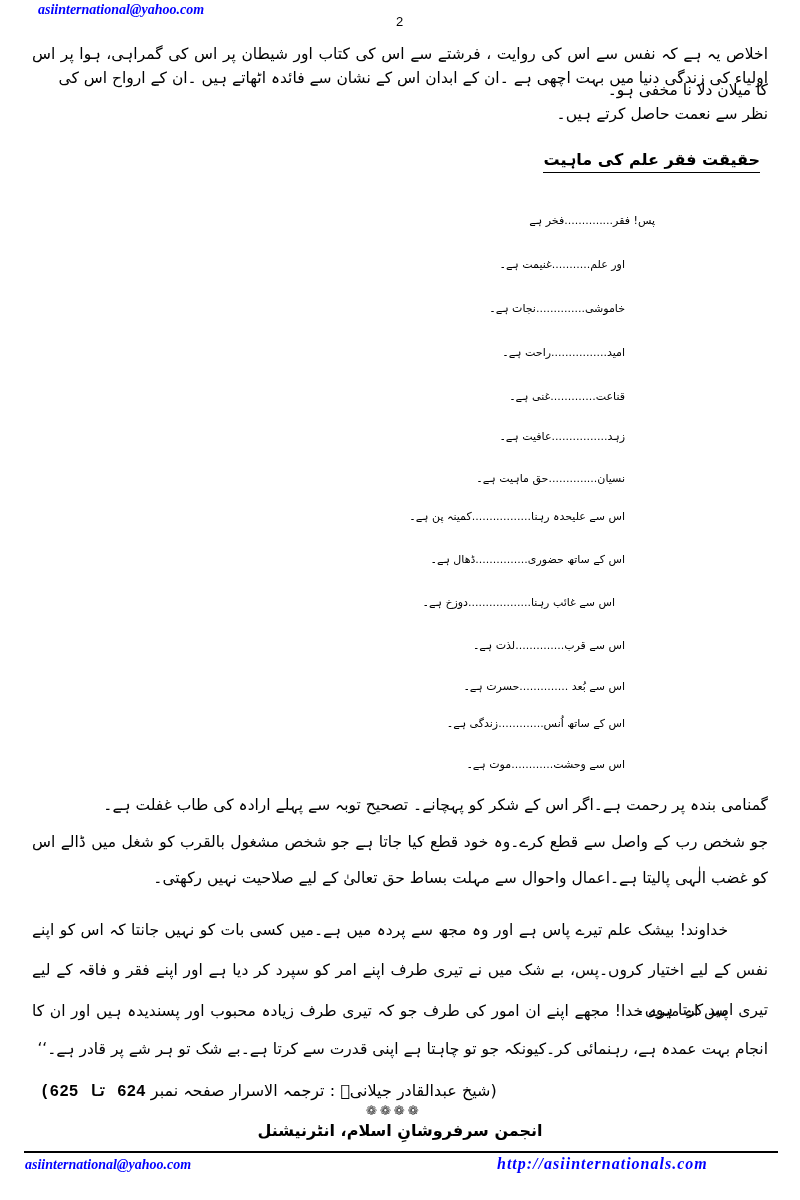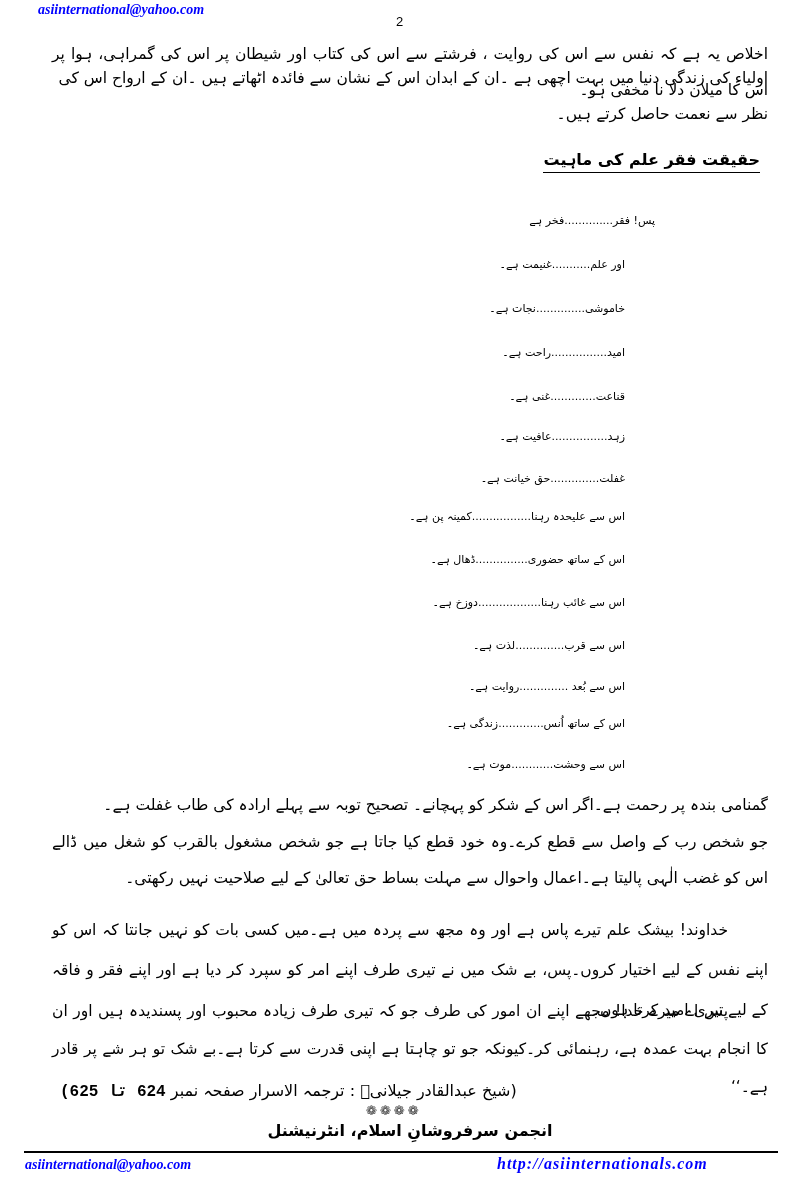--- a/index.html
+++ b/index.html
@@ -2,21 +2,21 @@
 <html><head>
   <meta charset="utf-8">
   <style>
     html, body { margin: 0; padding: 0; background: #ffffff; }
     body { width: 800px; height: 1200px; position: relative; overflow: hidden;
            font-family: "DejaVu Sans", sans-serif; color: #000; }
     .email-top { position: absolute; left: 38px; top: 2px; color: #0000ff;
                  font-family: "Liberation Serif", serif; font-style: italic; font-weight: bold; font-size: 14px; }
     .page-num { position: absolute; left: 396px; top: 14px; font-size: 13px;
                 font-family: "Liberation Sans", sans-serif; }
-    .rtl { direction: rtl; unicode-bidi: embed; margin-left: 20px; }
+    .rtl { direction: rtl; unicode-bidi: embed; }
     .para { position: absolute; right: 32px; left: 32px; font-size: 15.5px; line-height: 36px;
             text-align: justify; font-family: "DejaVu Sans", sans-serif; }
     .heading { position: absolute; right: 40px; top: 150px; font-size: 16px; font-weight: bold;
                border-bottom: 1.5px solid #000; padding-bottom: 3px; }
     .list-item { position: absolute; font-size: 11px; white-space: nowrap; }
     .citation { position: absolute; left: 40px; top: 1081px; font-size: 16px; white-space: nowrap; }
     .citation .num { font-family: "Liberation Mono", monospace; font-weight: bold; }
     .ornament { position: absolute; left: 366px; top: 1103px; font-size: 13px; color: #333;
                 letter-spacing: 3px; }
     .org-name { position: absolute; left: 0; right: 0; top: 1121px; text-align: center;
@@ -38,26 +38,26 @@
 <div class="para rtl" style="top:60px; text-align:right;">اولیاء کی زندگی دنیا میں بہت اچھی ہے ۔ان کے ابدان اس کے نشان سے فائدہ اٹھاتے ہیں ۔ان کے ارواح اس کی نظر سے نعمت حاصل کرتے ہیں۔</div>
 
 <div class="heading rtl">حقیقت فقر علم کی ماہیت</div>
 
 <div class="list-item rtl" style="right:145px; top:214px;">پس! فقر..............فخر ہے</div>
 <div class="list-item rtl" style="right:175px; top:258px;">اور علم...........غنیمت ہے۔</div>
 <div class="list-item rtl" style="right:175px; top:302px;">خاموشی..............نجات ہے۔</div>
 <div class="list-item rtl" style="right:175px; top:346px;">امید................راحت ہے۔</div>
 <div class="list-item rtl" style="right:175px; top:390px;">قناعت.............غنی ہے۔</div>
 <div class="list-item rtl" style="right:175px; top:430px;">زہد................عافیت ہے۔</div>
-<div class="list-item rtl" style="right:175px; top:472px;">غفلت..............حق خیانت ہے۔</div>
+<div class="list-item rtl" style="right:175px; top:472px;">نسیان..............حق ماہیت ہے۔</div>
 <div class="list-item rtl" style="right:175px; top:510px;">اس سے علیحدہ رہنا.................کمینہ پن ہے۔</div>
 <div class="list-item rtl" style="right:175px; top:553px;">اس کے ساتھ حضوری...............ڈھال ہے۔</div>
-<div class="list-item rtl" style="right:175px; top:596px;">اس سے غائب رہنا..................دوزخ ہے۔</div>
+<div class="list-item rtl" style="right:185px; top:596px;">اس سے غائب رہنا..................دوزخ ہے۔</div>
 <div class="list-item rtl" style="right:175px; top:639px;">اس سے قرب..............لذت ہے۔</div>
-<div class="list-item rtl" style="right:175px; top:680px;">اس سے بُعد ..............روایت ہے۔</div>
+<div class="list-item rtl" style="right:175px; top:680px;">اس سے بُعد ..............حسرت ہے۔</div>
 <div class="list-item rtl" style="right:175px; top:717px;">اس کے ساتھ اُنس.............زندگی ہے۔</div>
 <div class="list-item rtl" style="right:175px; top:758px;">اس سے وحشت............موت ہے۔</div>
 
 <div class="para rtl" style="top:790px; line-height:30px; text-align:right;">گمنامی بندہ پر رحمت ہے۔اگر اس کے شکر کو پہچانے۔ تصحیح توبہ سے پہلے ارادہ کی طاب غفلت ہے۔</div>
 <div class="para rtl" style="top:824px; line-height:36px;">جو شخص رب کے واصل سے قطع کرے۔وہ خود قطع کیا جاتا ہے جو شخص مشغول بالقرب کو شغل میں ڈالے اس کو غضب الٰہی پالیتا ہے۔اعمال واحوال سے مہلت بساط حق تعالیٰ کے لیے صلاحیت نہیں رکھتی۔</div>
 <div class="para rtl" style="top:910px; line-height:40px; text-indent:40px;">خداوند! بیشک علم تیرے پاس ہے اور وہ مجھ سے پردہ میں ہے۔میں کسی بات کو نہیں جانتا کہ اس کو اپنے نفس کے لیے اختیار کروں۔پس، بے شک میں نے تیری طرف اپنے امر کو سپرد کر دیا ہے اور اپنے فقر و فاقہ کے لیے تیری امید کرتا ہوں۔</div>
 <div class="para rtl" style="top:992px; line-height:38px; text-indent:40px;">پس اے میرے خدا! مجھے اپنے ان امور کی طرف جو کہ تیری طرف زیادہ محبوب اور پسندیدہ ہیں اور ان کا انجام بہت عمدہ ہے، رہنمائی کر۔کیونکہ جو تو چاہتا ہے اپنی قدرت سے کرتا ہے۔بے شک تو ہر شے پر قادر ہے۔‘‘</div>
 
 <div class="citation rtl">
   <span>(شیخ عبدالقادر جیلانیؒ : ترجمہ الاسرار صفحہ نمبر</span>

